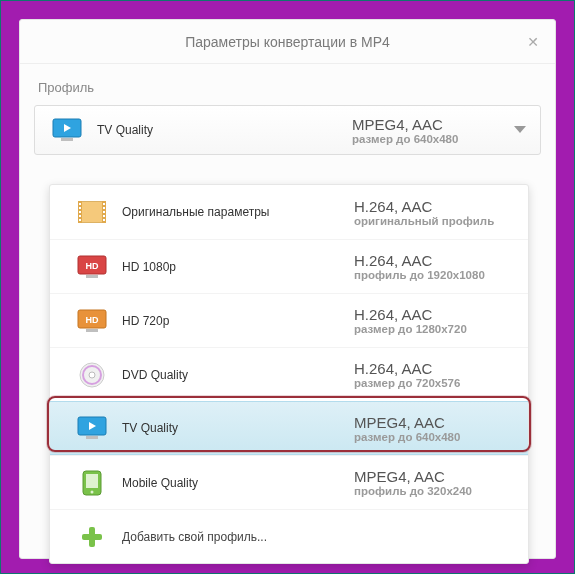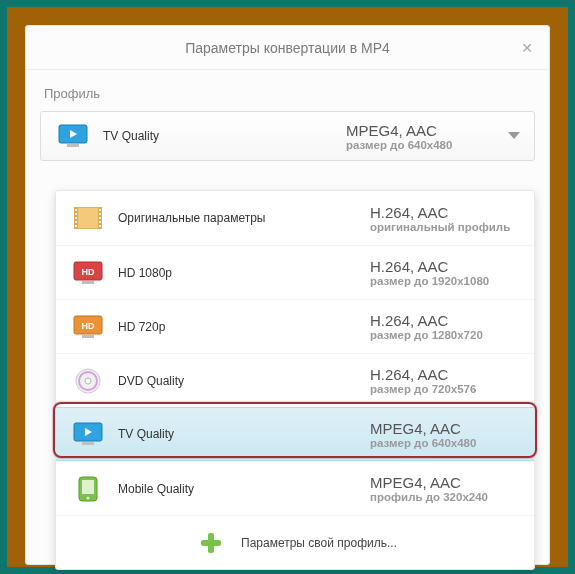--- a/index.html
+++ b/index.html
@@ -5,24 +5,24 @@
   * { box-sizing: border-box; margin: 0; padding: 0; }
   body {
     font-family: "Segoe UI", Arial, sans-serif;
     background: #fff;
     width: 575px;
     height: 574px;
     overflow: hidden;
     color: #444;
   }
   .frame {
-    border: 7px solid #0f766e;
+    border: 1px solid #0f766e;
     width: 575px;
     height: 574px;
-    background: #a16207;
+    background: #a21caf;
     position: relative;
   }
   .dialog {
     position: absolute;
     left: 18px;
     top: 18px;
     right: 18px;
     height: 540px;
     background: #fcfcfc;
     border: 1px solid #e4e4e4;
@@ -111,24 +111,23 @@
     background: #fff;
     border: 1px solid #e6e6e6;
     border-radius: 3px;
     box-shadow: 0 3px 10px rgba(0,0,0,0.15);
     z-index: 10;
   }
   .dd-item {
     height: 54px;
     display: flex;
     align-items: center;
-    padding: 0 14px;
+    padding: 0 24px;
     cursor: pointer;
     border-top: 1px solid #f3f3f3;
-    justify-content: center;
   }
   .dd-item:first-child { border-top: none; }
   .dd-item.selected {
     background: linear-gradient(#def0f7,#cbe8f2);
     border-top: 1px solid #b3dced;
     border-bottom: 1px solid #b3dced;
   }
   .dd-item.add .item-title {
     color: #444;
   }
@@ -215,21 +214,21 @@
       <span class="icon-slot">
         <svg width="30" height="24" viewBox="0 0 30 24">
             <rect x="1" y="1" width="28" height="18" rx="2" fill="#d94545" stroke="#b03030"></rect>
             <text x="15" y="14" font-size="9" font-weight="bold" fill="#fff" text-anchor="middle" font-family="Arial">HD</text>
             <rect x="9" y="20" width="12" height="3" fill="#bfbfbf"></rect>
           </svg>
       </span>
       <span class="item-title">HD 1080p</span>
       <span class="item-meta">
         <span class="codec">H.264, AAC</span>
-        <span class="size">размер до 1920x1080</span>
+        <span class="size">профиль до 1920x1080</span>
       </span>
     </div>
 
     <div class="dd-item">
       <span class="icon-slot">
         <svg width="30" height="24" viewBox="0 0 30 24">
             <rect x="1" y="1" width="28" height="18" rx="2" fill="#e8923a" stroke="#c47420"></rect>
             <text x="15" y="14" font-size="9" font-weight="bold" fill="#fff" text-anchor="middle" font-family="Arial">HD</text>
             <rect x="9" y="20" width="12" height="3" fill="#bfbfbf"></rect>
           </svg>
@@ -286,20 +285,20 @@
       </span>
     </div>
 
     <div class="dd-item add">
       <span class="icon-slot">
         <svg width="22" height="22" viewBox="0 0 22 22">
             <rect x="8" y="1" width="6" height="20" rx="2" fill="#7ac24a"></rect>
             <rect x="1" y="8" width="20" height="6" rx="2" fill="#7ac24a"></rect>
           </svg>
       </span>
-      <span class="item-title">Параметры свой профиль...</span>
+      <span class="item-title">Добавить свой профиль...</span>
     </div>
 
   </div>
 
   <div class="highlight"></div>
 
 </div>
 
 </body></html>

